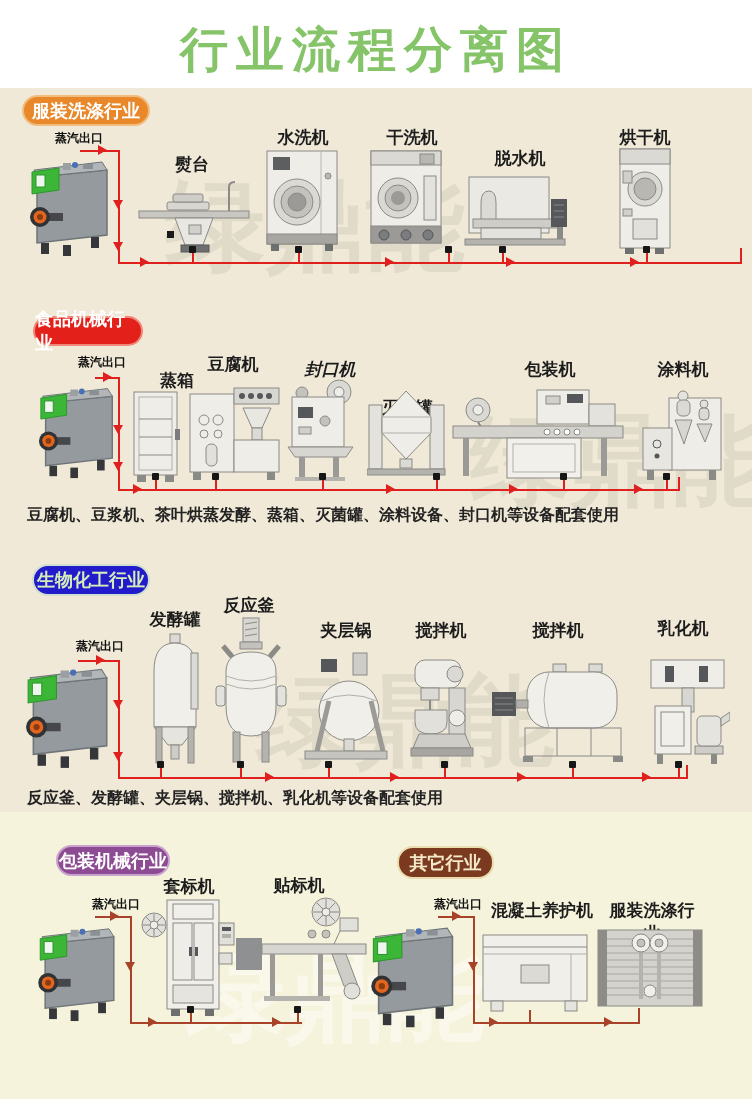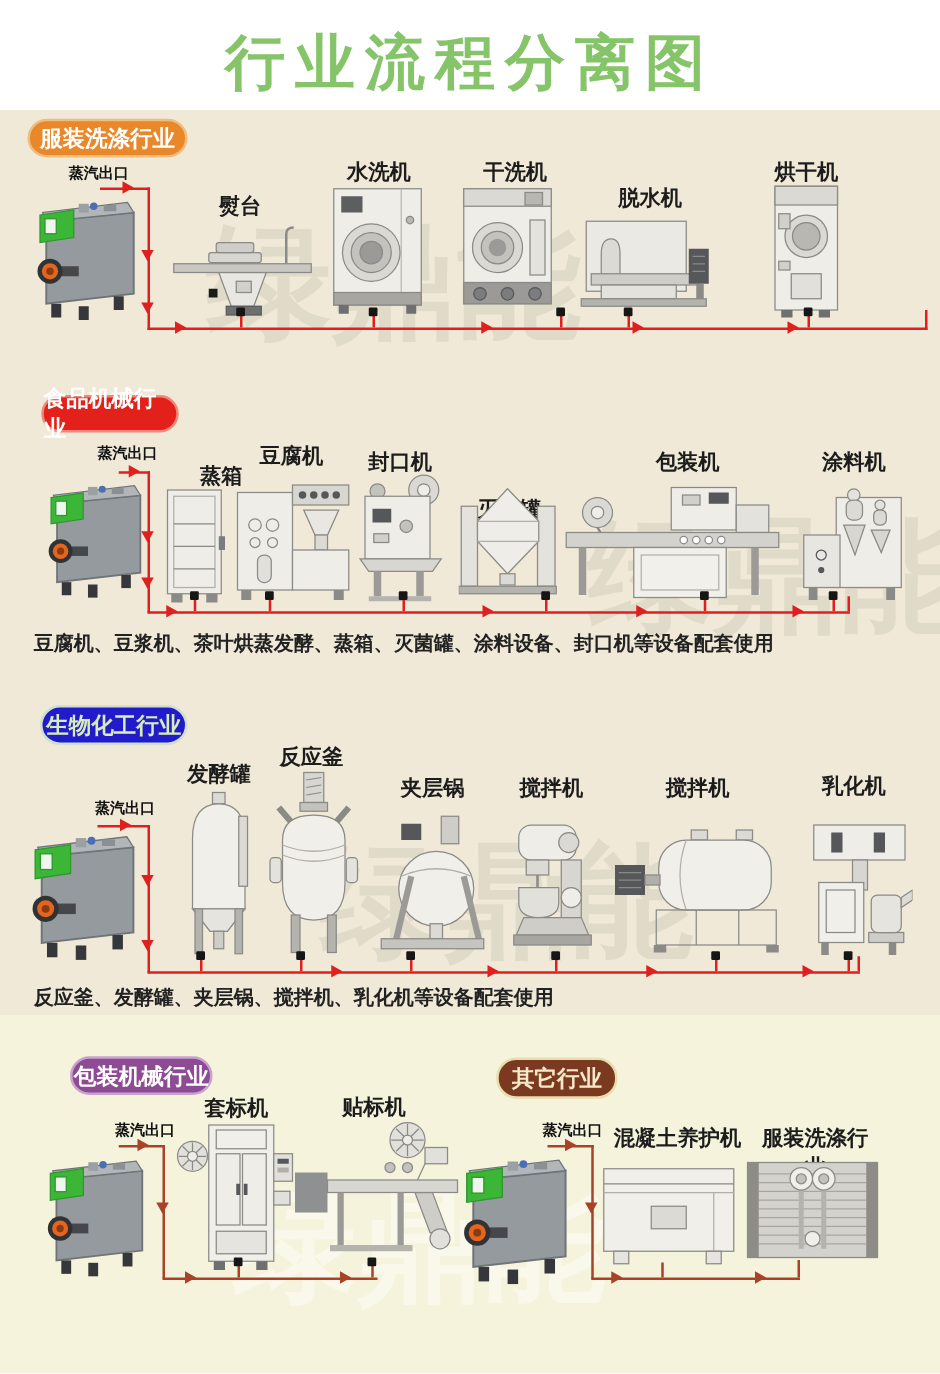--- a/index.html
+++ b/index.html
@@ -227,21 +227,21 @@
         <circle cx="73" cy="14" r="3" fill="#55575a"></circle>
         <circle cx="82" cy="14" r="3" fill="#55575a"></circle>
       <polygon points="56,26 84,26 75,46 65,46" fill="#e9e7e2" stroke="#8a8a86"></polygon>
       <rect x="65" y="46" width="10" height="12" fill="#dcdad5" stroke="#8a8a86"></rect>
       <rect x="47" y="58" width="45" height="32" fill="#efede8" stroke="#8a8a86"></rect>
       <rect x="6" y="90" width="8" height="8" fill="#8a8a86"></rect>
         <rect x="80" y="90" width="8" height="8" fill="#8a8a86"></rect>
     </svg>
   </div>
 
-  <div class="lbl" style="left:284px;top:358px;">封口机</div>
+  <div class="lbl" style="left:294px;top:358px;font-style:italic;">封口机</div>
   <div class="m" style="left:287px;top:377px;">
     <svg width="68" height="105" viewBox="0 0 68 105">
       <circle cx="52" cy="15" r="12" fill="#dbd9d4" stroke="#8a8a86"></circle>
         <circle cx="52" cy="15" r="5" fill="#efede8" stroke="#8a8a86"></circle>
       <circle cx="15" cy="16" r="6" fill="#c4c2bd" stroke="#8a8a86"></circle>
       <rect x="5" y="20" width="52" height="50" fill="#efede8" stroke="#8a8a86"></rect>
       <rect x="11" y="30" width="15" height="11" fill="#55575a"></rect>
       <circle cx="38" cy="44" r="5" fill="#c4c2bd" stroke="#8a8a86"></circle>
       <rect x="12" y="50" width="12" height="7" fill="#d2d0cb" stroke="#8a8a86"></rect>
       <polygon points="1,70 66,70 59,80 8,80" fill="#d8d6d1" stroke="#8a8a86"></polygon>

